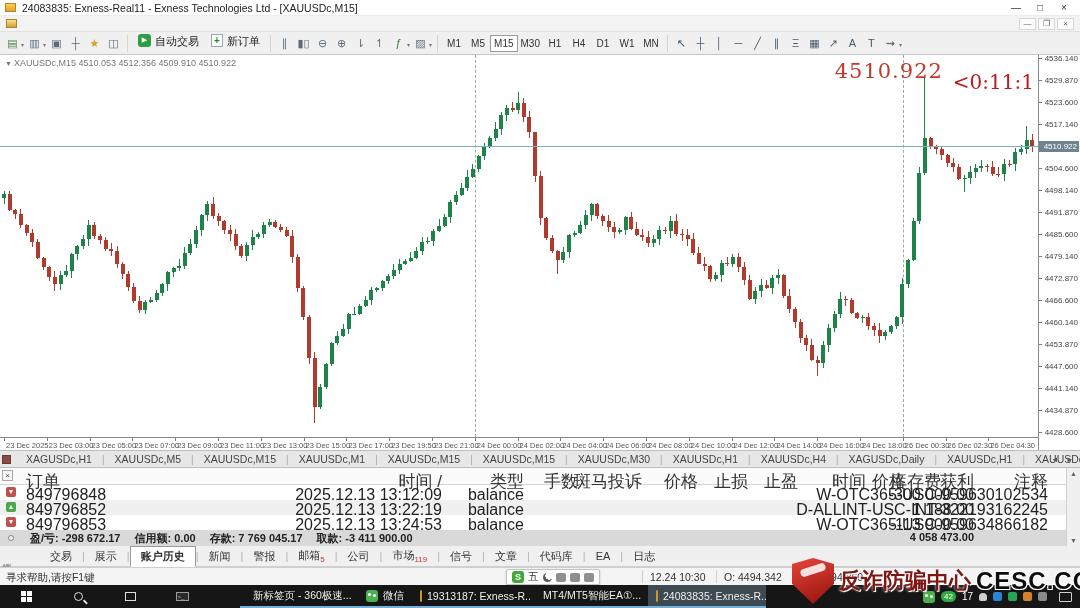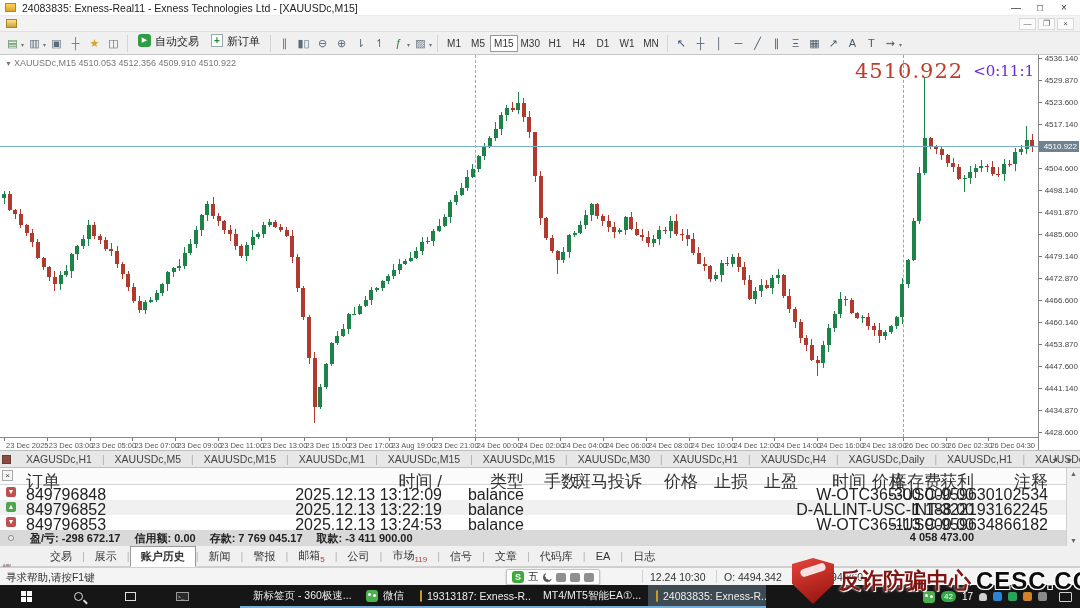--- a/index.html
+++ b/index.html
@@ -42,21 +42,21 @@
 .xlab{position:absolute;top:3px;font-size:7.5px;color:#555;white-space:nowrap}
 .xtick{position:absolute;top:0;width:1px;height:3px;background:#777}
 .wick{position:absolute;width:1px}
 .body{position:absolute;width:4px}
 .up{background:#1d8348}.dn{background:#b03a2e}
 .sepline{position:absolute;top:0;bottom:0;width:0;border-left:1px dashed #9aa6b0}
 #bidline{position:absolute;left:0;right:0;height:1px;background:#79b0c2;z-index:2}
 #ohlc-line{position:absolute;left:5px;top:3px;font-size:9px;color:#777;z-index:5}
 #bigprice-wrap{position:absolute;top:4px;right:4px;display:flex;align-items:flex-start;gap:10px;z-index:5}
 #big-price{font-family:"DejaVu Serif",serif;font-size:21px;color:#c0392b;letter-spacing:1px}
-#countdown{font-family:"DejaVu Serif",serif;font-size:15px;color:#6d28d9;margin-top:3px}
+#countdown{font-family:"DejaVu Serif",serif;font-size:20px;color:#b91c1c;margin-top:11px}
 
 #ctabs{position:absolute;left:0;top:450px;width:1080px;height:18px;background:#e7e7e7;
   border-top:1px solid #bdbdbd;border-bottom:1px solid #bdbdbd;display:flex;align-items:flex-end;padding-left:16px;overflow:hidden}
 #ctab-corner{position:absolute;left:2px;top:4px;width:9px;height:9px;background:#8a4a42;border:1px solid #6a3a34}
 .ctab{font-size:10.5px;color:#444;padding:1px 10px 2px;white-space:nowrap}
 .ctab-sep{color:#aaa;font-size:10px;padding-bottom:2px}
 #ctab-nav{position:absolute;right:4px;top:3px;color:#555;font-size:9px;letter-spacing:4px}
 
 #term{position:absolute;left:0;top:468px;width:1080px;height:78px;background:#fff;border-bottom:1px solid #c2c2c2}
 #term-close{position:absolute;left:2px;top:2px;width:11px;height:11px;border:1px solid #aaa;background:#f5f5f5;
@@ -617,21 +617,21 @@
         <div class="xlab" style="left: 177.2px;">23 Dec 09:00</div>
         <div class="xtick" style="left: 218px;"></div>
         <div class="xlab" style="left: 220px;">23 Dec 11:00</div>
         <div class="xtick" style="left: 260.8px;"></div>
         <div class="xlab" style="left: 262.8px;">23 Dec 13:00</div>
         <div class="xtick" style="left: 303.6px;"></div>
         <div class="xlab" style="left: 305.6px;">23 Dec 15:00</div>
         <div class="xtick" style="left: 346.4px;"></div>
         <div class="xlab" style="left: 348.4px;">23 Dec 17:00</div>
         <div class="xtick" style="left: 389.2px;"></div>
-        <div class="xlab" style="left: 391.2px;">23 Aug 19:00</div>
+        <div class="xlab" style="left: 391.2px;">23 Dec 19:50</div>
         <div class="xtick" style="left: 432px;"></div>
         <div class="xlab" style="left: 434px;">23 Dec 21:00</div>
         <div class="xtick" style="left: 474.8px;"></div>
         <div class="xlab" style="left: 476.8px;">24 Dec 00:00</div>
         <div class="xtick" style="left: 517.6px;"></div>
         <div class="xlab" style="left: 519.6px;">24 Dec 02:00</div>
         <div class="xtick" style="left: 560.4px;"></div>
         <div class="xlab" style="left: 562.4px;">24 Dec 04:00</div>
         <div class="xtick" style="left: 603.2px;"></div>
         <div class="xlab" style="left: 605.2px;">24 Dec 06:00</div>

